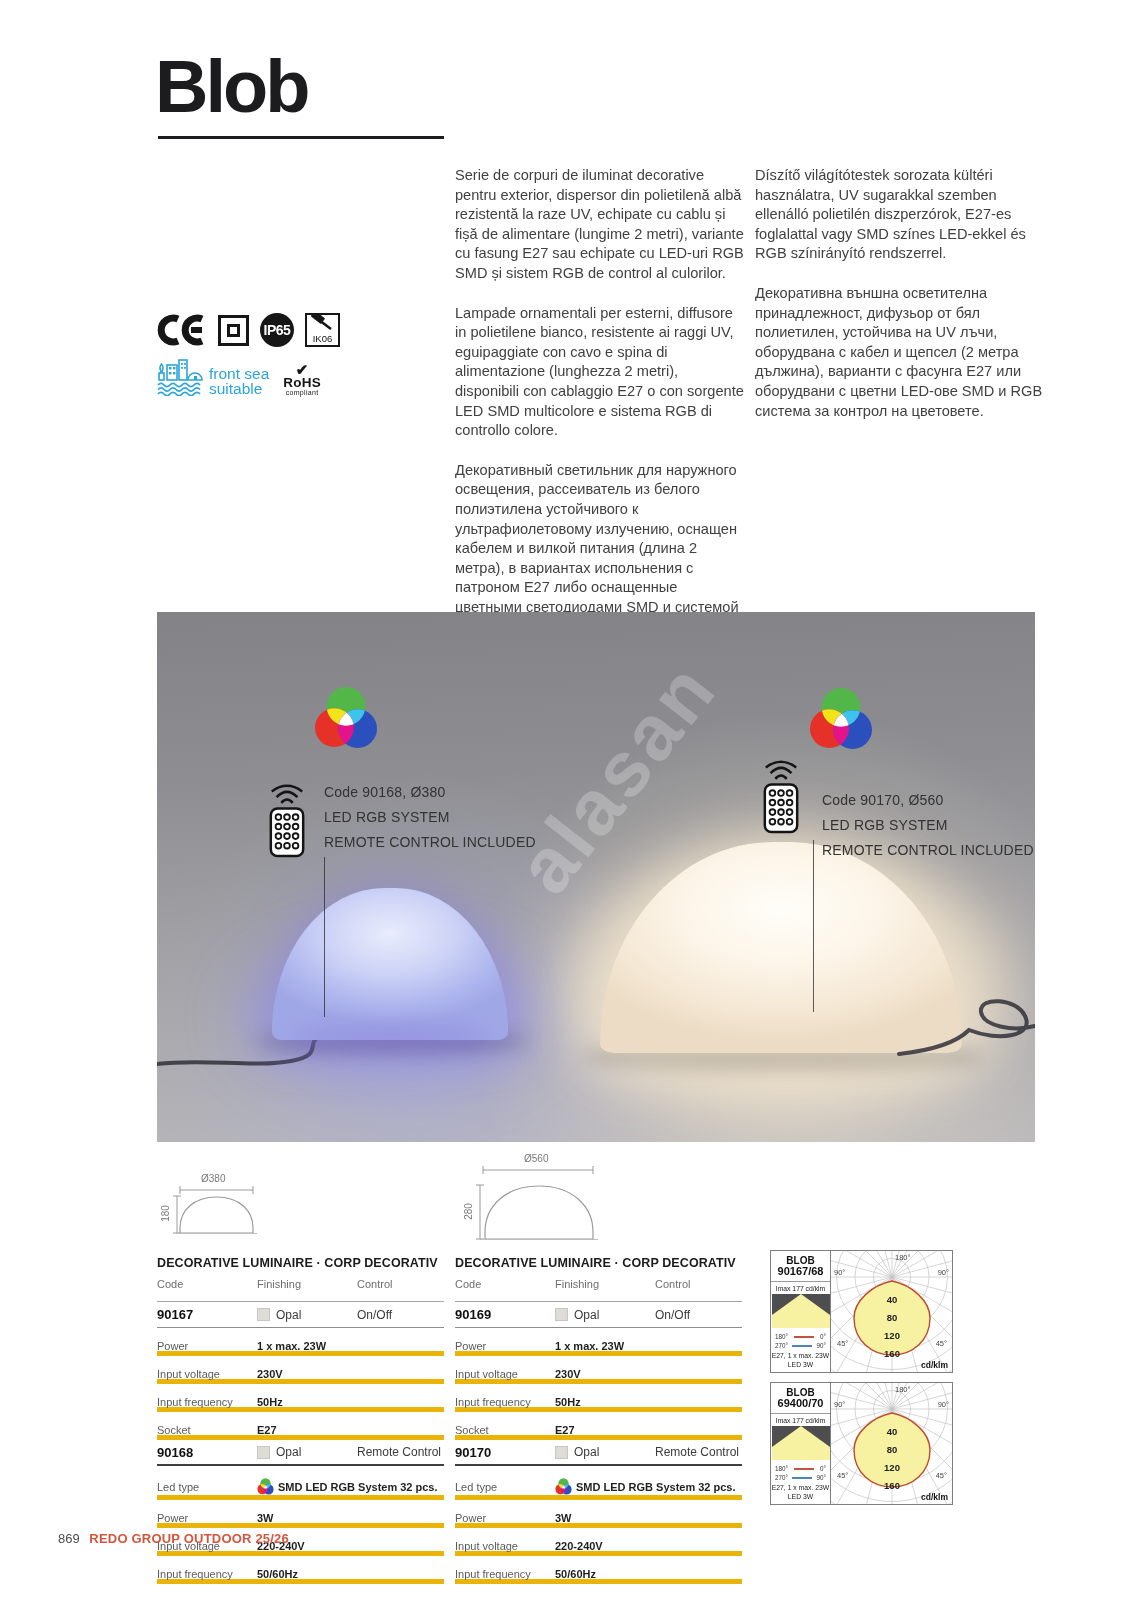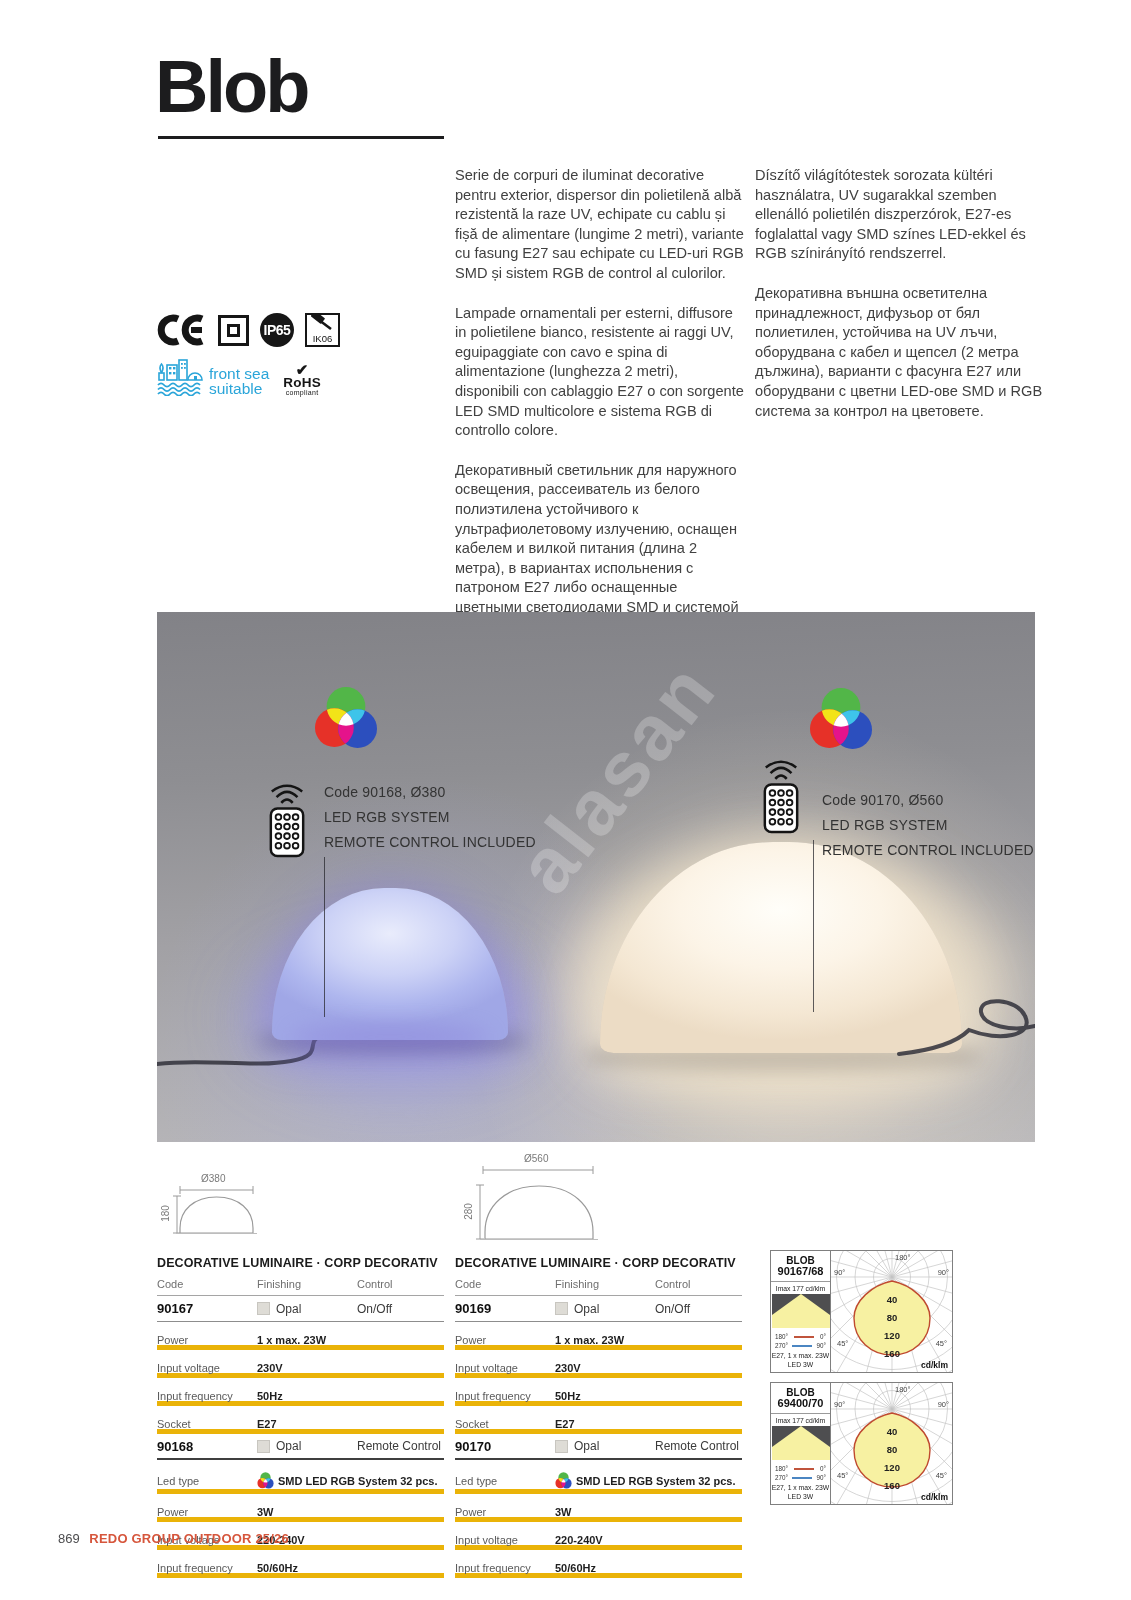--- a/index.html
+++ b/index.html
@@ -85,21 +85,21 @@
   .dim-large { left:452px; top:1140px; width:160px; height:108px; }
   .dim svg { position:absolute; left:0; top:0; }
   .dim-label { position:absolute; font-size:10px; color:#7a7a7a; }
   .rot { transform:rotate(-90deg); transform-origin:center; }
 
   
   .spec-table { position:absolute; width:287px; top:1256px; }
   .st-l { left:157px; } .st-r { left:455px; }
   .tbl-title { font-size:12.5px; font-weight:bold; color:#1b1b1b; margin-bottom:8px; letter-spacing:0.1px; }
   .tbl-head { display:grid; grid-template-columns:100px 100px 87px; font-size:11px; color:#6f6f6f;
-              padding-bottom:5px; border-bottom:1px solid #a5a5a5; }
+              padding-bottom:11px; border-bottom:1px solid #a5a5a5; }
   .tbl-variant { display:grid; grid-template-columns:100px 100px 87px; align-items:center;
                  height:26px; border-bottom:1px solid #8d8d8d; }
   .tbl-variant.v2 { border-bottom:2px solid #3f3f3f; }
   .code { font-size:13px; font-weight:bold; color:#101010; }
   .fin { display:flex; align-items:center; gap:6px; font-size:12px; color:#3b3b3b; }
   .swatch { width:13px; height:13px; background:#dedcd6; border:1px solid #c8c6c0; display:inline-block; }
   .ctrl { font-size:12px; color:#3b3b3b; }
   .srow { display:grid; grid-template-columns:100px 187px; font-size:11px; color:#5a5a5a;
           height:16px; align-items:center; border-bottom:5px solid #eab308;margin-top:12px; }
   .srow b { font-weight:bold; color:#1f1f1f; font-size:11px; }

